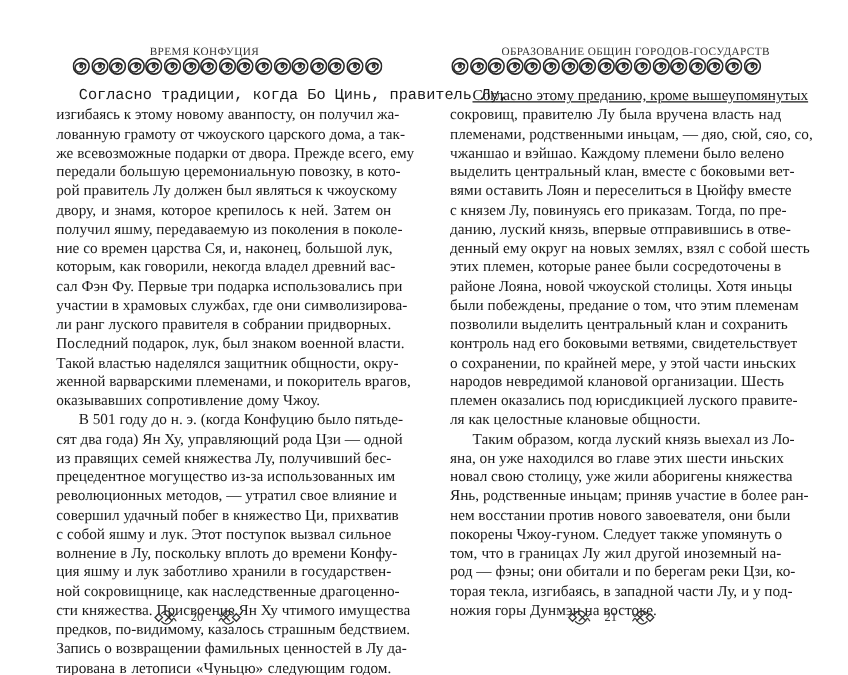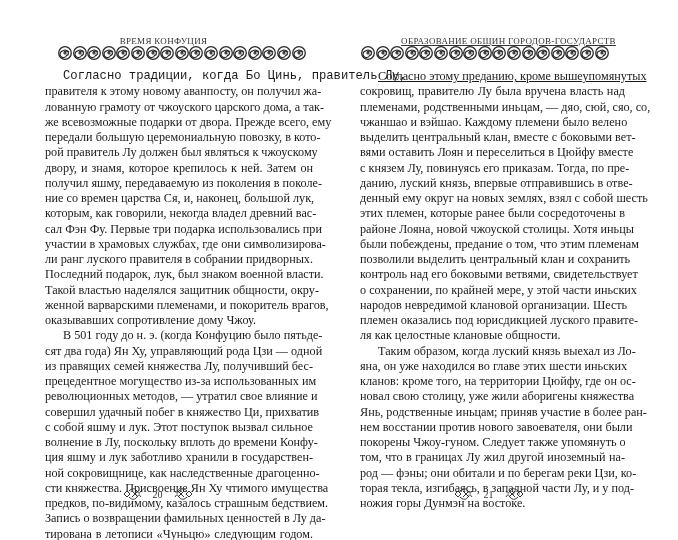--- a/index.html
+++ b/index.html
@@ -8,21 +8,21 @@
       font-family: "Liberation Serif", "DejaVu Serif", serif; color: #1a1a1a;
     }
     .page { position: absolute; top: 0; height: 392px; }
     .page.left { left: 0; width: 339px; }
     .page.right { left: 339px; width: 339px; }
     .running-head {
       position: absolute; top: 36px; left: 0; width: 100%;
       text-align: center; font-size: 9px; letter-spacing: 0.3px; color: #333;
     }
     .page.left .running-head { left: -6px; }
-    .page.right .running-head { left: 0px; text-decoration: underline; }
+    .page.right .running-head { left: 0px; }
     .ornament {
       position: absolute; top: 46px; height: 14px; display: flex; gap: 0.6px;
     }
     .page.left .ornament { left: 58px; }
     .page.right .ornament { left: 22px; }
     .spiral { width: 14px; height: 14px; display: block; }
     .text {
       position: absolute; top: 69px;
       font-size: 12.2px; line-height: 15.25px; text-align: justify;
       hyphens: manual;
@@ -112,21 +112,21 @@
         <path d="M7 7 m0 -1 a1 1 0 1 1 -1 1.2 a2.2 2.2 0 1 1 2.6 2.2 a3.4 3.4 0 1 1 -3.8 -4.6 a4.6 4.6 0 0 1 6.2 1.6" fill="none" stroke="#2a2a2a" stroke-width="1.2"></path>
       </svg>
       <svg class="spiral" viewBox="0 0 14 14">
         <circle cx="7" cy="7" r="6.3" fill="none" stroke="#2a2a2a" stroke-width="1.3"></circle>
         <path d="M7 7 m0 -1 a1 1 0 1 1 -1 1.2 a2.2 2.2 0 1 1 2.6 2.2 a3.4 3.4 0 1 1 -3.8 -4.6 a4.6 4.6 0 0 1 6.2 1.6" fill="none" stroke="#2a2a2a" stroke-width="1.2"></path>
       </svg>
     </div>
   <div class="text" id="text-left">
       <p>
         <span class="line" style="text-indent: 18px; font-family: Liberation Mono, monospace;">Согласно традиции, когда Бо Цинь, правитель Лу,</span>
-        <span class="line">правителя к этому новому аванпосту, он получил жа-</span>
+        <span class="line">изгибаясь к этому новому аванпосту, он получил жа-</span>
         <span class="line">лованную грамоту от чжоуского царского дома, а так-</span>
         <span class="line">же всевозможные подарки от двора. Прежде всего, ему</span>
         <span class="line">передали большую церемониальную повозку, в кото-</span>
         <span class="line">рой правитель Лу должен был являться к чжоускому</span>
         <span class="line">двору, и знамя, которое крепилось к ней. Затем он</span>
         <span class="line">получил яшму, передаваемую из поколения в поколе-</span>
         <span class="line">ние со времен царства Ся, и, наконец, большой лук,</span>
         <span class="line">которым, как говорили, некогда владел древний вас-</span>
         <span class="line">сал Фэн Фу. Первые три подарка использовались при</span>
         <span class="line">участии в храмовых службах, где они символизирова-</span>
@@ -253,21 +253,20 @@
         <span class="line">позволили выделить центральный клан и сохранить</span>
         <span class="line">контроль над его боковыми ветвями, свидетельствует</span>
         <span class="line">о сохранении, по крайней мере, у этой части иньских</span>
         <span class="line">народов невредимой клановой организации. Шесть</span>
         <span class="line">племен оказались под юрисдикцией луского правите-</span>
         <span class="line last">ля как целостные клановые общности.</span>
       </p>
       <p>
         <span class="line" style="text-indent: 18px;">Таким образом, когда луский князь выехал из Ло-</span>
         <span class="line">яна, он уже находился во главе этих шести иньских</span>
-        <span class="line">кланов: кроме того, на территории Цюйфу, где он ос-</span>
         <span class="line">новал свою столицу, уже жили аборигены княжества</span>
         <span class="line">Янь, родственные иньцам; приняв участие в более ран-</span>
         <span class="line">нем восстании против нового завоевателя, они были</span>
         <span class="line">покорены Чжоу-гуном. Следует также упомянуть о</span>
         <span class="line">том, что в границах Лу жил другой иноземный на-</span>
         <span class="line">род — фэны; они обитали и по берегам реки Цзи, ко-</span>
         <span class="line">торая текла, изгибаясь, в западной части Лу, и у под-</span>
         <span class="line last">ножия горы Дунмэн на востоке.</span>
       </p>
     </div>

